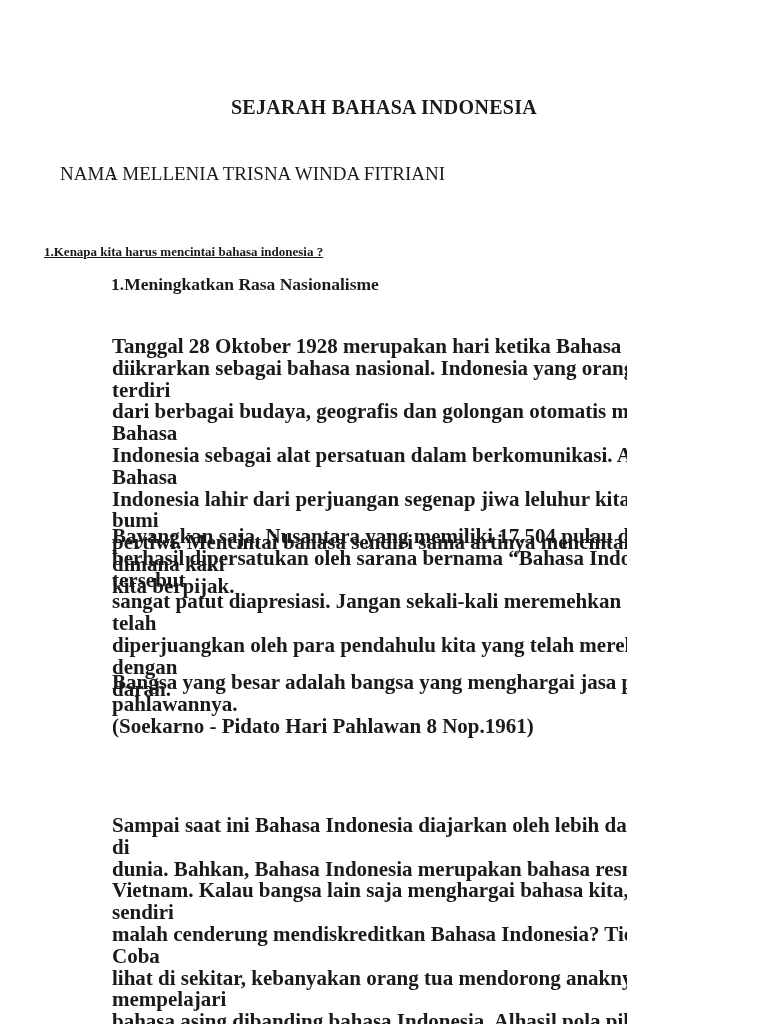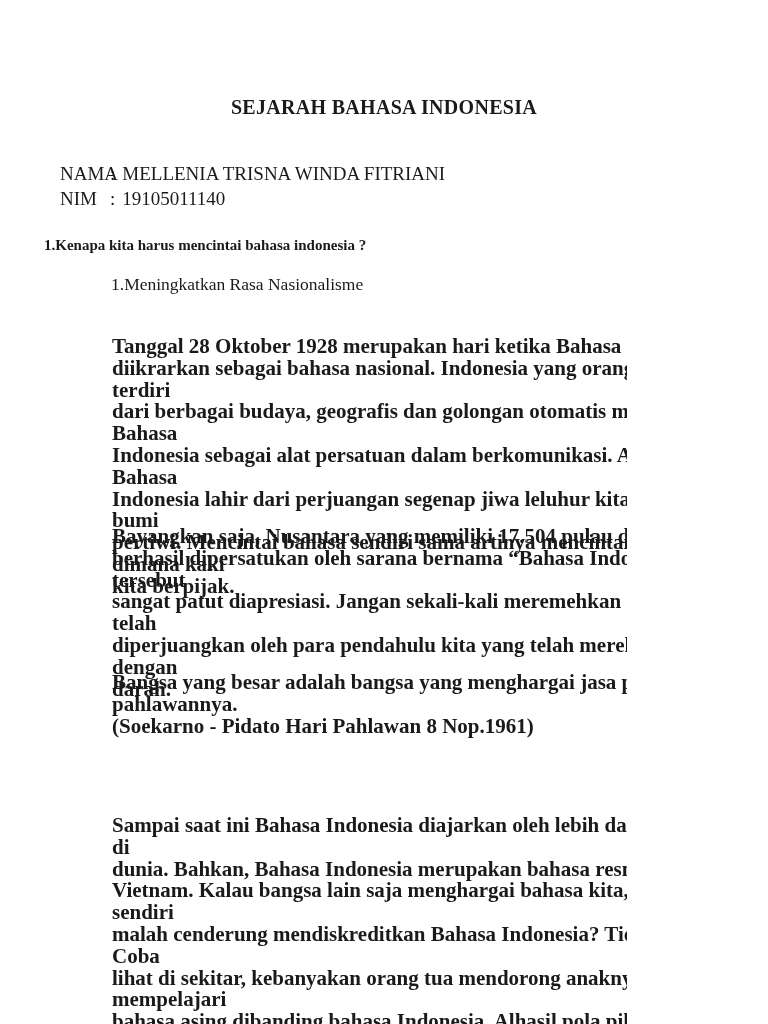--- a/index.html
+++ b/index.html
@@ -38,30 +38,31 @@
   .identity-label {
     display: inline-block;
     width: 50px;
   }
   .identity-colon {
     display: inline-block;
     margin-right: 7px;
   }
   .question-heading {
     position: absolute;
-    top: 234px;
+    top: 240px;
     left: 44px;
-    font-size: 15px;
+    font-size: 13px;
     font-weight: bold;
     line-height: 23px;
+    text-decoration: underline;
   }
   .sub-heading {
     position: absolute;
     font-size: 17.5px;
-    font-weight: normal;
+    font-weight: bold;
     line-height: 22px;
   }
   .sub-heading.point1 { top: 273px; left: 111px; }
   .sub-heading.point2 { top: 731px; left: 111px; }
   .para {
     position: absolute;
     left: 112px;
     width: 644px;
     font-size: 21px;
     font-weight: bold;
@@ -76,23 +77,20 @@
 </head>
 <body>
 
 <div class="page">
 
   <div class="doc-title">SEJARAH BAHASA INDONESIA</div>
 
   <div class="identity">
     <div class="identity-row">
       <span class="identity-label">NAMA</span><span class="identity-colon">:</span><span>MELLENIA TRISNA WINDA FITRIANI</span>
-    </div>
-    <div class="identity-row">
-      <span class="identity-label">NIM</span><span class="identity-colon">:</span><span>19105011140</span>
     </div>
   </div>
 
   <div class="question-heading">1.Kenapa kita harus mencintai bahasa indonesia ?</div>
 
   <div class="sub-heading point1">1.Meningkatkan Rasa Nasionalisme</div>
 
   <div class="para p1">Tanggal 28 Oktober 1928 merupakan hari ketika Bahasa Indonesia
 diikrarkan sebagai bahasa nasional. Indonesia yang orang-orangnya terdiri
 dari berbagai budaya, geografis dan golongan otomatis menjunjung Bahasa

